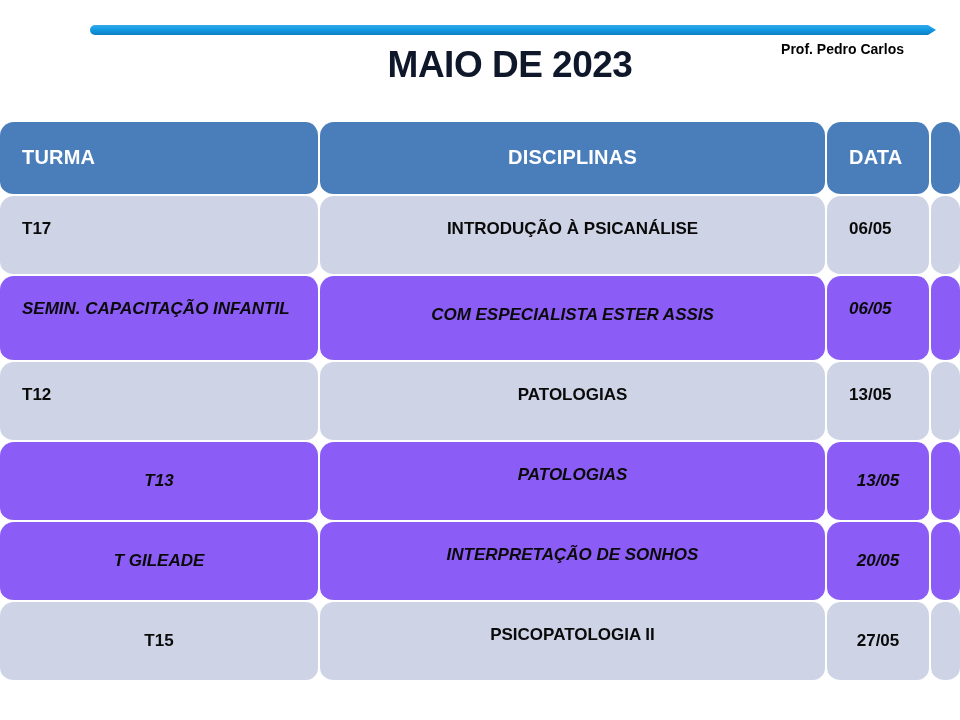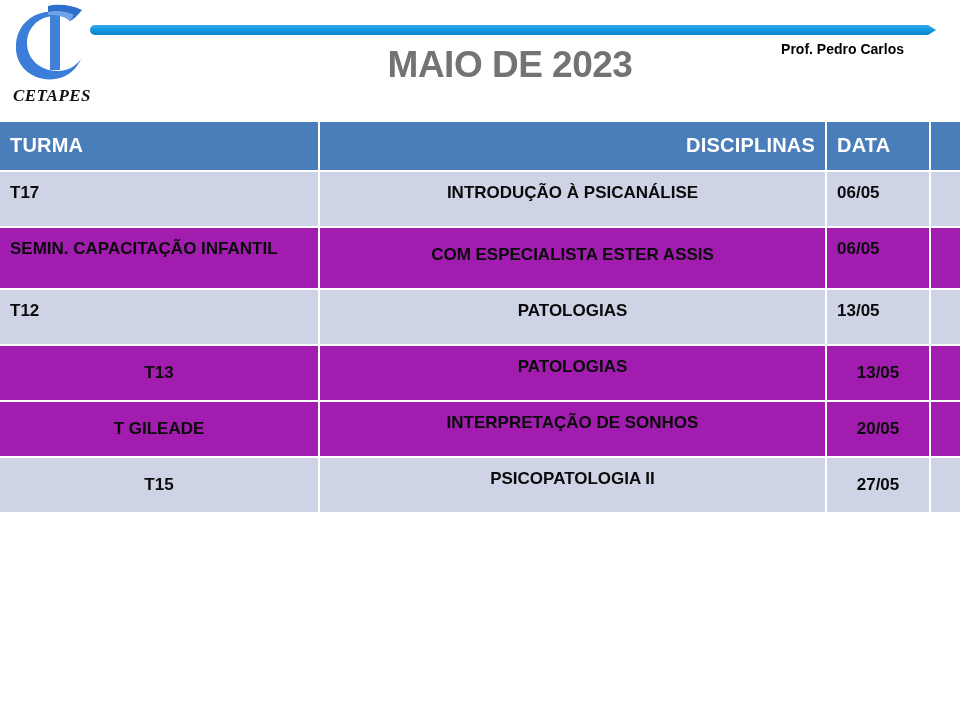--- a/index.html
+++ b/index.html
@@ -61,21 +61,21 @@
 
   .month-title {
     position: absolute;
     left: 330px;
     top: 44px;
     width: 360px;
     text-align: center;
     font-size: 37px;
     font-weight: bold;
     letter-spacing: -0.5px;
-    color: #737373;
+    color: #0f172a;
     white-space: nowrap;
   }
 
   .director-block {
     position: absolute;
     right: 56px;
     top: 40px;
     text-align: center;
     font-size: 14px;
     font-weight: bold;
@@ -93,47 +93,48 @@
     border-spacing: 0;
     table-layout: fixed;
   }
   .schedule-table col.c-turma { width: 320px; }
   .schedule-table col.c-disc  { width: 507px; }
   .schedule-table col.c-data  { width: 104px; }
   .schedule-table col.c-extra { width: 29px; }
 
   .schedule-table th,
   .schedule-table td {
-    padding: 0;
+    padding: 12px;
     margin: 0;
     vertical-align: top;
     border-right: 2px solid #ffffff;
     border-bottom: 2px solid #ffffff;
+    border-radius: 14px;
   }
   .schedule-table th:last-child,
   .schedule-table td:last-child { border-right: none; }
 
   thead th {
     background: #4a7ebb;
     color: #ffffff;
     height: 48px;
     font-size: 20px;
     font-weight: bold;
     letter-spacing: 0.2px;
   }
   th .cell {
     padding: 12px 10px 0 10px;
   }
   th.col-turma .cell { text-align: left; }
-  th.col-disc  .cell { text-align: right; }
+  th.col-disc  .cell { text-align: center; }
   th.col-data  .cell { text-align: left; }
   th.col-extra .cell { text-align: left; }
 
   tbody tr.shade-dark td { background: #ced4e6; }
-  tbody tr.shade-light td { background: #a21caf; }
+  tbody tr.shade-light td { background: #8b5cf6; font-style: italic; }
 
   tbody td {
     font-size: 17px;
     font-weight: bold;
     color: #0a0a0a;
   }
   td .cell {
     padding: 10px 10px 0 10px;
     line-height: 1.28;
   }
@@ -145,33 +146,20 @@
   tbody tr.h-big   td { height: 60px; }
 
   
   td.nudge-1 .cell { padding-top: 16px; text-align: center; }
 </style>
 </head>
 <body>
 
 <div class="slide-header">
 
-  <div class="logo">
-    <span class="logo-mark">
-      <svg width="88" height="86" viewBox="0 0 88 86" xmlns="http://www.w3.org/2000/svg">
-        <path d="M62 12 C40 4, 14 16, 12 42 C10 68, 34 82, 56 76 C66 73, 73 66, 77 57
-                 C72 64, 64 69, 54 69 C35 69, 23 56, 23 41 C23 25, 36 13, 53 14
-                 C58 14, 62 15, 66 17 Z" fill="#3b7dd8"></path>
-        <path d="M46 6 L46 68 L56 68 L56 6 Z" fill="#3f81d6"></path>
-        <path d="M44 4 C52 2, 66 2, 78 8 C74 13, 70 17, 66 19 C60 13, 52 10, 44 11 Z" fill="#2f6fcc"></path>
-        <path d="M44 10 C52 8, 62 9, 70 13 L66 19 C60 14, 52 12, 44 13 Z" fill="#6fa3e8"></path>
-      </svg>
-    </span>
-    <div class="logo-text">CETAPES</div>
-  </div>
 
   <span class="accent-bar">
     <svg width="846" height="10" viewBox="0 0 846 10" preserveAspectRatio="none" xmlns="http://www.w3.org/2000/svg">
       <defs>
         <linearGradient id="barGrad" x1="0" y1="0" x2="0" y2="1">
           <stop offset="0%" stop-color="#35aaea"></stop>
           <stop offset="45%" stop-color="#129ae2"></stop>
           <stop offset="100%" stop-color="#0b7fc4"></stop>
         </linearGradient>
       </defs>

